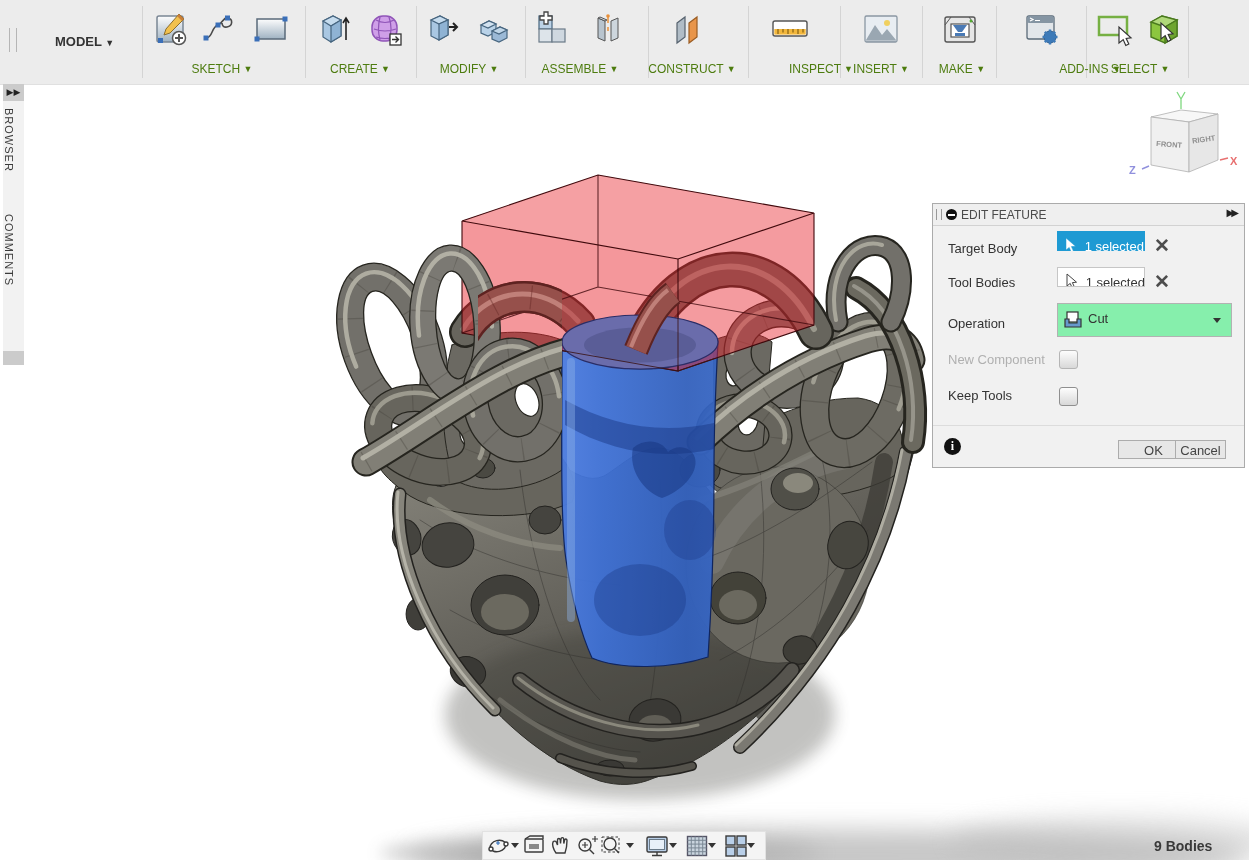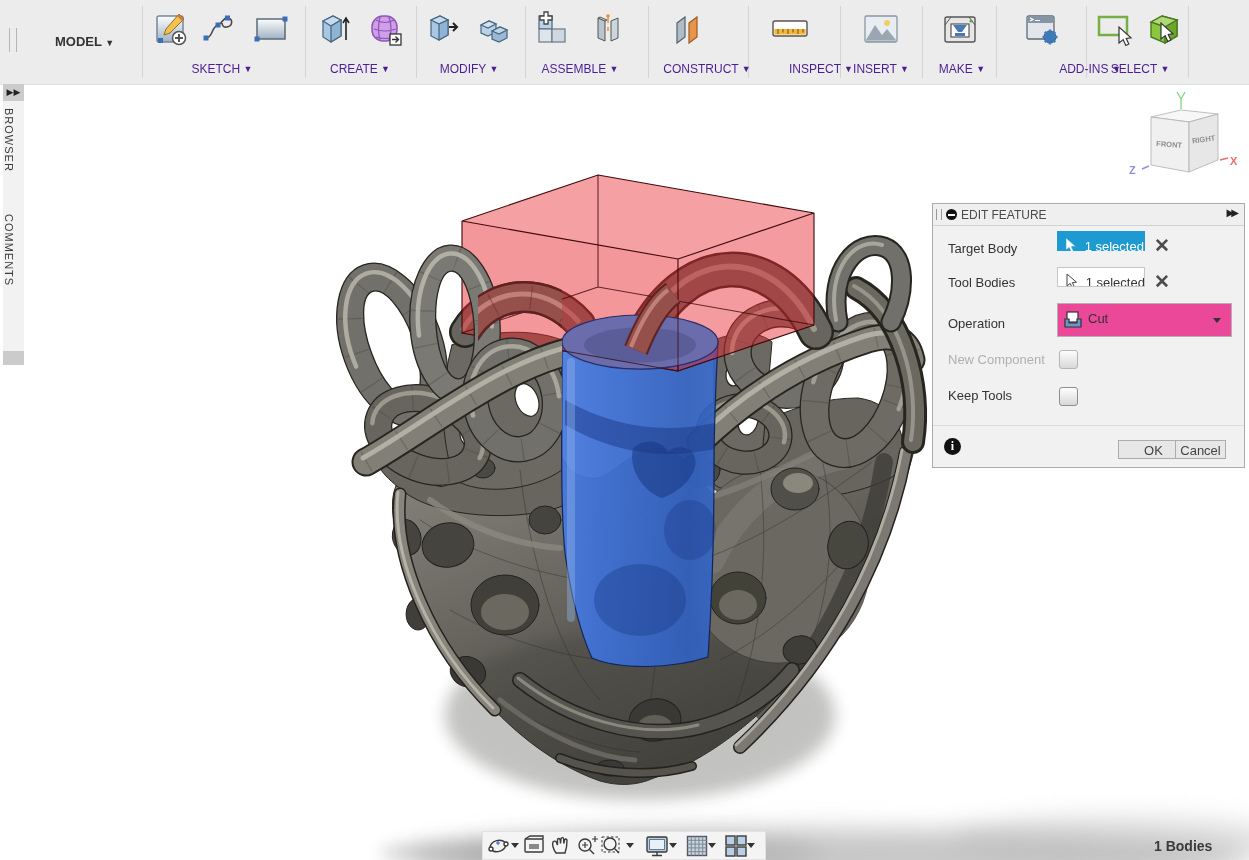--- a/index.html
+++ b/index.html
@@ -1,21 +1,21 @@
 <!DOCTYPE html>
 <html><head>
 <meta charset="utf-8">
 <style>
   html,body{margin:0;padding:0;width:1249px;height:860px;overflow:hidden;background:#fff;
     font-family:"Liberation Sans",sans-serif;}
   #stage{position:relative;width:1249px;height:860px;background:#fff;}
   
   #topbar{position:absolute;left:0;top:0;width:1249px;height:84px;background:#ececec;border-bottom:1px solid #e0e0e0;}
   .sep{position:absolute;top:6px;height:72px;width:1px;background:#d4d4d4;}
-  .glabel{position:absolute;top:62px;font-size:12px;color:#4c1d95;white-space:nowrap;transform:translateX(-50%);}
+  .glabel{position:absolute;top:62px;font-size:12px;color:#4d7c0f;white-space:nowrap;transform:translateX(-50%);}
   .glabel .tri{font-size:9px;position:relative;top:-1px;}
   #modelbtn{position:absolute;left:55px;top:34px;font-size:13px;font-weight:bold;color:#333;}
   #grip{position:absolute;left:9px;top:28px;width:6px;height:24px;
      border-left:1px solid #b5b5b5;border-right:1px solid #b5b5b5;}
   
   #leftstrip{position:absolute;left:3px;top:84px;width:21px;height:281px;background:#f2f2f2;}
   #leftbtn{position:absolute;left:0px;top:0px;width:21px;height:17px;background:#cbcbcb;
      font-size:9px;color:#222;text-align:center;line-height:17px;}
   #leftbot{position:absolute;left:0px;bottom:0px;width:21px;height:14px;background:#cbcbcb;}
   .vtext{position:absolute;left:0;width:21px;text-align:center;font-size:11px;color:#3a3a3a;
@@ -25,21 +25,21 @@
      border:1px solid #ababab;box-sizing:border-box;font-size:13px;color:#333;}
   #dlghead{position:absolute;left:0;top:0;right:0;height:21px;background:#efefef;border-bottom:1px solid #d2d2d2;}
   #dlgtitle{position:absolute;left:28px;top:4px;font-size:12px;color:#4b4b4b;}
   .dot{position:absolute;left:13px;top:5px;width:11px;height:11px;background:#111;border-radius:50%;}
   .dot::after{content:"";position:absolute;left:2px;top:4.5px;width:7px;height:2px;background:#fff;}
   #dlgarr{position:absolute;right:8px;top:3px;font-size:10px;color:#222;letter-spacing:-3px;}
   .dgrip{position:absolute;left:3px;top:5px;width:4px;height:11px;border-left:1px solid #999;border-right:1px solid #999;}
   .dlbl{position:absolute;left:15px;}
   .selbtn{position:absolute;left:124px;width:88px;height:20px;box-sizing:border-box;text-align:left;white-space:nowrap;overflow:hidden;font-size:13px;}
   .xmark{position:absolute;left:221px;font-size:19px;font-weight:bold;color:#4d4d4d;}
-  #opbox{position:absolute;left:124px;top:99px;width:175px;height:34px;background:#ec4899;border:1px solid #b2b2b2;box-sizing:border-box;}
+  #opbox{position:absolute;left:124px;top:99px;width:175px;height:34px;background:#86efac;border:1px solid #b2b2b2;box-sizing:border-box;}
   .cbx{position:absolute;left:126px;width:17px;height:17px;border:1px solid #8f8f8f;border-radius:3px;
      background:linear-gradient(#fdfdfd,#d8d8d8);}
   #dlgfoot{position:absolute;left:0;right:0;top:221px;height:1px;background:#dcdcdc;}
   .btn{position:absolute;top:236px;height:19px;background:#e7e7e7;border:1px solid #acacac;
      font-size:13px;color:#444;text-align:center;line-height:19px;box-sizing:border-box;}
   
   #navbar{position:absolute;left:482px;top:831px;width:284px;height:29px;background:#f4f4f4;
      border:1px solid #e2e2e2;box-sizing:border-box;}
   #bodies{position:absolute;left:1154px;top:838px;font-size:14px;font-weight:bold;color:#3a3a3a;}
   .navtri{position:absolute;top:12px;width:0;height:0;border-left:4px solid transparent;
@@ -323,21 +323,21 @@
     <div class="sep" style="left:748px;"></div>
     <div class="sep" style="left:840px;"></div>
     <div class="sep" style="left:922px;"></div>
     <div class="sep" style="left:996px;"></div>
     <div class="sep" style="left:1086px;"></div>
     <div class="sep" style="left:1188px;"></div>
     <div class="glabel" style="left:222px;">SKETCH <span class="tri">▼</span></div>
     <div class="glabel" style="left:360px;">CREATE <span class="tri">▼</span></div>
     <div class="glabel" style="left:469px;">MODIFY <span class="tri">▼</span></div>
     <div class="glabel" style="left:580px;">ASSEMBLE <span class="tri">▼</span></div>
-    <div class="glabel" style="left:692px;margin-left:15px;">CONSTRUCT <span class="tri">▼</span></div>
+    <div class="glabel" style="left:692px;">CONSTRUCT <span class="tri">▼</span></div>
     <div class="glabel" style="left:794px;margin-left:27px;">INSPECT <span class="tri">▼</span></div>
     <div class="glabel" style="left:881px;">INSERT <span class="tri">▼</span></div>
     <div class="glabel" style="left:962px;">MAKE <span class="tri">▼</span></div>
     <div class="glabel" style="left:1090px;">ADD-INS <span class="tri">▼</span></div>
     <div class="glabel" style="left:1140px;">SELECT <span class="tri">▼</span></div>
     <svg id="icons" width="1249" height="84" style="position:absolute;left:0;top:0;" xmlns="http://www.w3.org/2000/svg">
         <defs>
           <linearGradient id="gsq" x1="0" y1="0" x2="0" y2="1">
 <stop offset="0" stop-color="#fdfdfd"></stop>
             <stop offset="1" stop-color="#9fb2c2"></stop>
@@ -536,14 +536,14 @@
         <path d="M225,11 L233,11 L229,16 Z" fill="#333" stroke="none"></path>
         <g transform="translate(253,14)" fill="none" stroke="#3a3a3a" stroke-width="1.4">
           <rect x="-10" y="-10" width="9" height="9" fill="#b9cfe8"></rect>
           <rect x="1" y="-10" width="9" height="9" fill="#b9cfe8"></rect>
           <rect x="-10" y="1" width="9" height="9" fill="#b9cfe8"></rect>
           <rect x="1" y="1" width="9" height="9" fill="#b9cfe8"></rect>
         </g>
         <path d="M264,11 L272,11 L268,16 Z" fill="#333" stroke="none"></path>
       </svg>
   </div>
-  <div id="bodies">1 Bodies</div>
+  <div id="bodies">9 Bodies</div>
 </div>
 
 </body></html>

